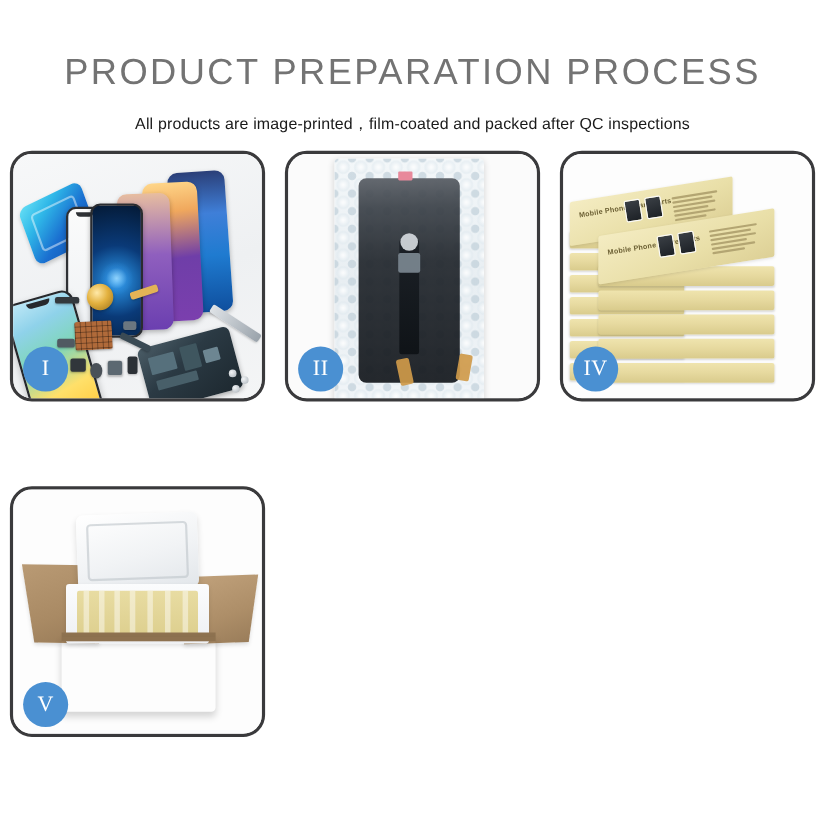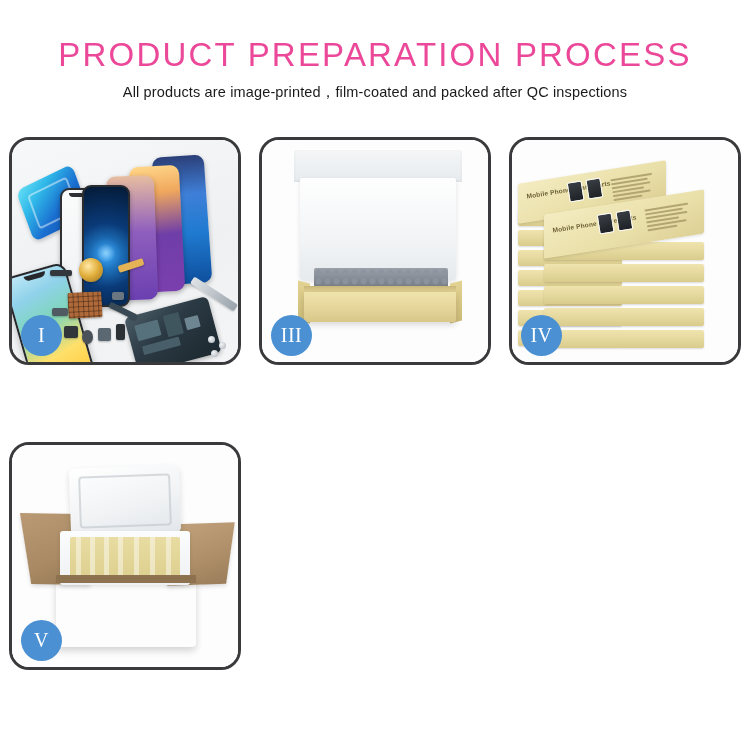--- a/index.html
+++ b/index.html
@@ -23,27 +23,27 @@
 
   
   .header {
     position: absolute;
     top: 0;
     left: 0;
     width: 750px;
     text-align: center;
   }
   .title {
-    margin: 0;
+    margin: 10px;
     padding-top: 38px;
     font-family: "Liberation Sans", sans-serif;
     font-size: 33px;
     font-weight: 400;
     letter-spacing: 2.2px;
-    color: #ec4899;
+    color: #737373;
     line-height: 1.05;
     white-space: nowrap;
   }
   .subtitle {
     margin: 0;
     padding-top: 10px;
     font-family: "Liberation Sans", sans-serif;
     font-size: 14.5px;
     font-weight: 400;
     letter-spacing: 0.15px;
@@ -482,33 +482,35 @@
         <div class="spart sp6"></div>
         <div class="screws">
           <span></span>
             <span></span>
             <span></span>
         </div>
       </div>
       <div class="badge">I</div>
     </div>
 
-
     <div class="panel">
-      <div class="panel-photo p3">
-        <div class="lid-back"></div>
-        <div class="foam-sheet"></div>
-        <div class="bubble-items"></div>
-        <div class="box-flap-l"></div>
-        <div class="box-flap-r"></div>
-        <div class="box-inner-edge"></div>
-        <div class="box-front"></div>
+      <div class="panel-photo p2">
+        <div class="bubblebag">
+          <div class="lcd"></div>
+          <div class="lcd-flex"></div>
+          <div class="lcd-round"></div>
+          <div class="lcd-chip"></div>
+          <div class="conn conn-l"></div>
+          <div class="conn conn-r"></div>
+          <div class="pinklabel"></div>
+        </div>
       </div>
-      <div class="badge">III</div>
+      <div class="badge">II</div>
     </div>
+
 
     <div class="panel">
       <div class="panel-photo p4">
         <div class="stack">
 
           <div class="sbox" style="left:6px;  top:70px;  width:104px; height:16px;"></div>
           <div class="sbox" style="left:6px;  top:90px;  width:104px; height:16px;"></div>
           <div class="sbox" style="left:6px;  top:110px; width:104px; height:16px;"></div>
           <div class="sbox" style="left:6px;  top:130px; width:104px; height:16px;"></div>
           <div class="sbox" style="left:6px;  top:150px; width:104px; height:16px;"></div>

